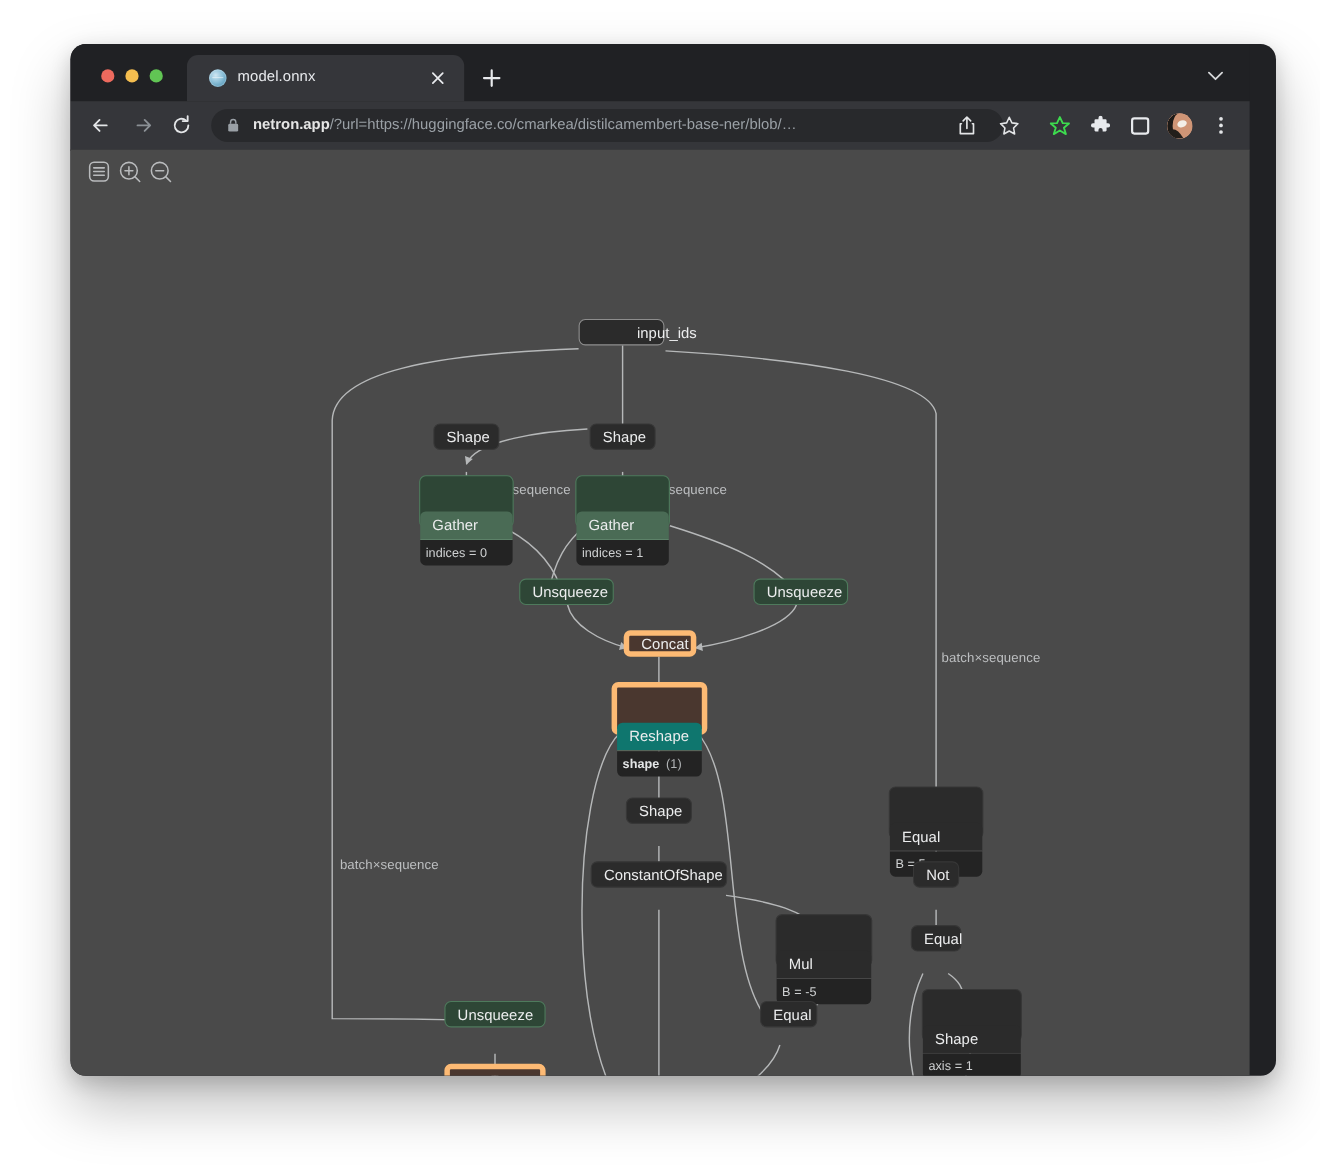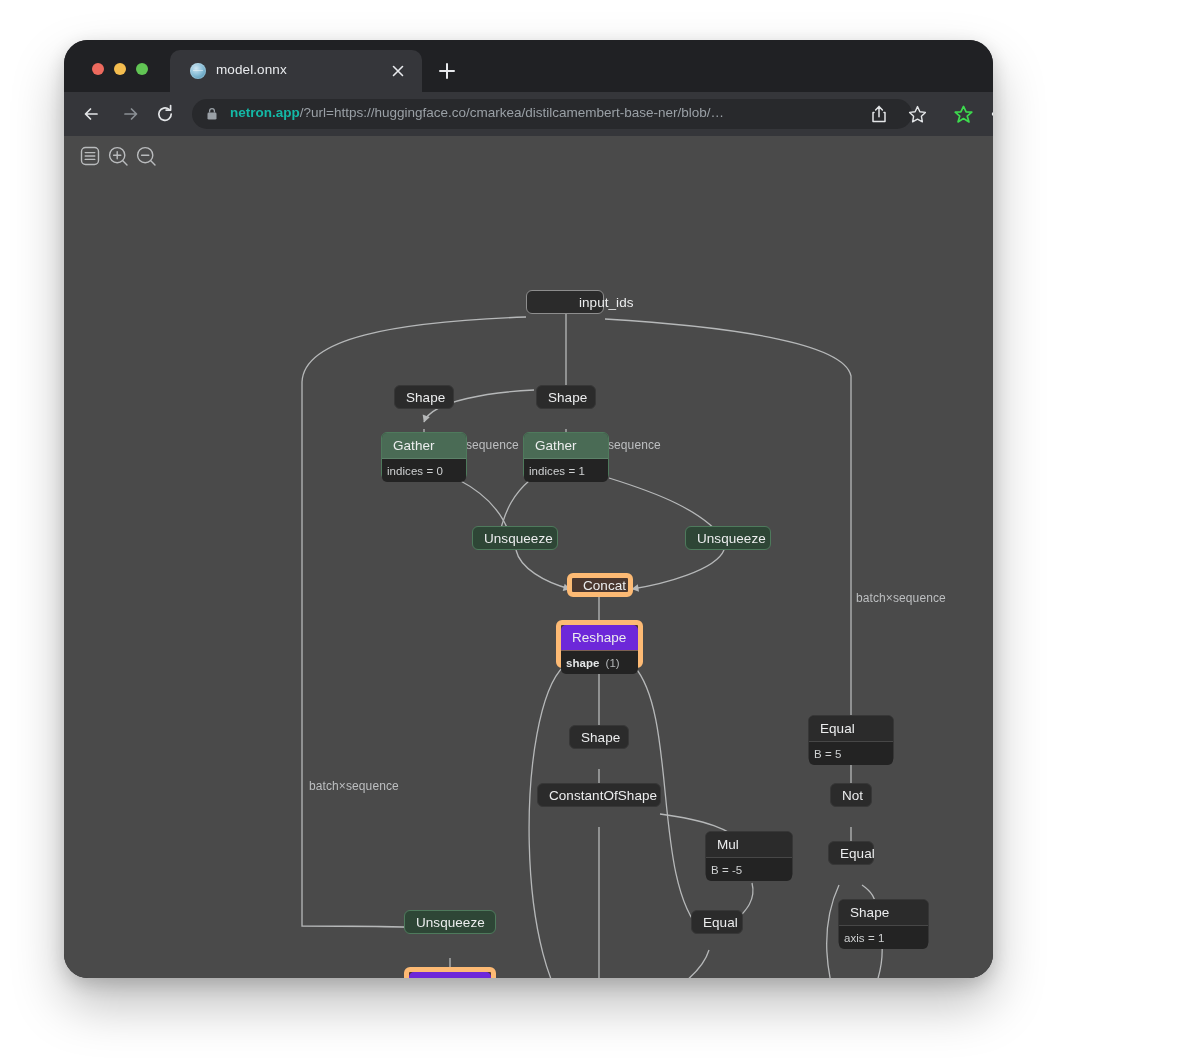--- a/index.html
+++ b/index.html
@@ -2,22 +2,22 @@
 <html><head>
 <meta charset="utf-8">
 <style>
   html,body{margin:0;padding:0;background:#ffffff;}
   body{width:1200px;height:1062px;overflow:hidden;
        font-family:"Liberation Sans","DejaVu Sans",sans-serif;
        -webkit-font-smoothing:antialiased;}
 
   
   #window{
-    position:absolute;left:64px;top:40px;width:929px;height:938px;
-    background:#202124;border-radius:24px;overflow:hidden;
+    position:absolute;left:64px;top:40px;width:1096px;height:938px;
+    background:#202124;border-radius:14px;overflow:hidden;
     box-shadow:0 26px 52px rgba(0,0,0,.26), 0 6px 18px rgba(0,0,0,.16);
   }
 
   
   #tabstrip{position:absolute;left:0;top:0;width:1072px;height:52px;background:#202124;}
   .traffic{position:absolute;top:23px;width:12px;height:12px;border-radius:50%;}
   .tl-red{left:28px;background:#ed6a5e;}
   .tl-yel{left:50px;background:#f4bd4f;}
   .tl-grn{left:72px;background:#61c554;}
 
@@ -41,21 +41,21 @@
   .navbtn{position:absolute;top:9px;width:26px;height:26px;}
   #nav-back{left:15px;}
   #nav-fwd{left:54px;}
   #nav-reload{left:88px;}
 
   #omnibox{position:absolute;left:128px;top:7px;width:720px;height:30px;
     background:#28292c;border-radius:15px;}
   #lock{position:absolute;left:14px;top:8px;width:12px;height:14px;}
   #urltext{position:absolute;left:38px;top:6px;font-size:13.5px;color:#9aa0a6;
     white-space:nowrap;letter-spacing:0;}
-  #urltext b{color:#14b8a6;font-weight:700;}
+  #urltext b{color:#e5e5e5;font-weight:700;}
   #share-icon{position:absolute;left:806px;top:12px;width:18px;height:20px;}
   #star-icon{position:absolute;left:844px;top:13px;width:19px;height:19px;}
   #ext-green{position:absolute;left:890px;top:13px;width:19px;height:19px;}
   #ext-puzzle{position:absolute;left:927px;top:13px;width:19px;height:19px;}
   #ext-panel{position:absolute;left:963px;top:13px;width:19px;height:19px;}
   #avatar{position:absolute;left:997px;top:11px;width:23px;height:23px;border-radius:50%;
     overflow:hidden;background:#d9a184;}
   #kebab{position:absolute;left:1036px;top:11px;width:20px;height:22px;}
 
   
@@ -67,40 +67,40 @@
   #ntool{position:absolute;left:14px;top:8px;}
   .ntbtn{position:absolute;top:0;width:24px;height:24px;}
   #ntb-menu{left:0;}
   #ntb-zin{left:28px;}
   #ntb-zout{left:56px;}
 
   
   .node{position:absolute;border-radius:6px;box-sizing:border-box;}
   .node .hdr{font-size:13.5px;color:#ecedee;padding:0 11px;white-space:nowrap;
     display:flex;align-items:center;height:100%;letter-spacing:.05px;}
-  .node.two .hdr{height:25px;border-radius:5px 5px 0 0;}
+  .node.two .hdr{height:25px;border-radius:5px 5px 0 0;margin-top:32px;}
   .node .body{font-size:11.5px;color:#cfd1d2;padding:0 5px;white-space:nowrap;
     display:flex;align-items:center;height:23px;letter-spacing:.05px;}
 
   
   .n-plain{background:#2b2b2b;border:1px solid #373737;}
   .n-plain.two .hdr{background:#2b2b2b;border-bottom:1px solid #474747;}
   .n-plain.two .body{background:#232323;border-radius:0 0 5px 5px;}
 
   
   .n-io{background:#2b2b2b;border:1px solid #8d8d8d;padding-left:41px;}
 
   
   .n-green{background:#2e4636;border:1px solid #4e7a5c;}
   .n-green.two .hdr{background:#4a6b55;border-bottom:1px solid #5c8168;}
   .n-green.two .body{background:#232323;border-radius:0 0 5px 5px;}
 
   
   .n-brown{background:#4a372f;border:5px solid #fdba74;}
-  .n-brown.two .hdr{background:#6d28d9;border-bottom:1px solid #7d6053;}
+  .n-brown.two .hdr{background:#0f766e;border-bottom:1px solid #7d6053;}
   .n-brown.two .body{background:#232323;border-radius:0 0 5px 5px;}
   .n-brown .body b,.n-green .body b,.n-plain .body b{font-weight:700;color:#e4e6e7;}
   .n-brown .body .dim{color:#b3b6b8;font-weight:400;}
 
   
   .elabel{position:absolute;font-size:12px;color:#bdbfc1;white-space:nowrap;letter-spacing:.1px;}
 </style>
 </head>
 <body>
 

